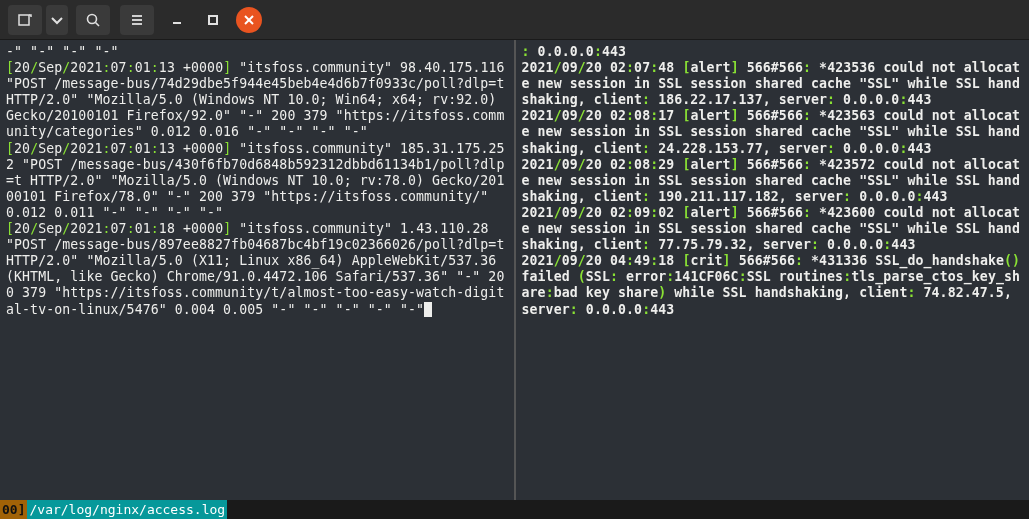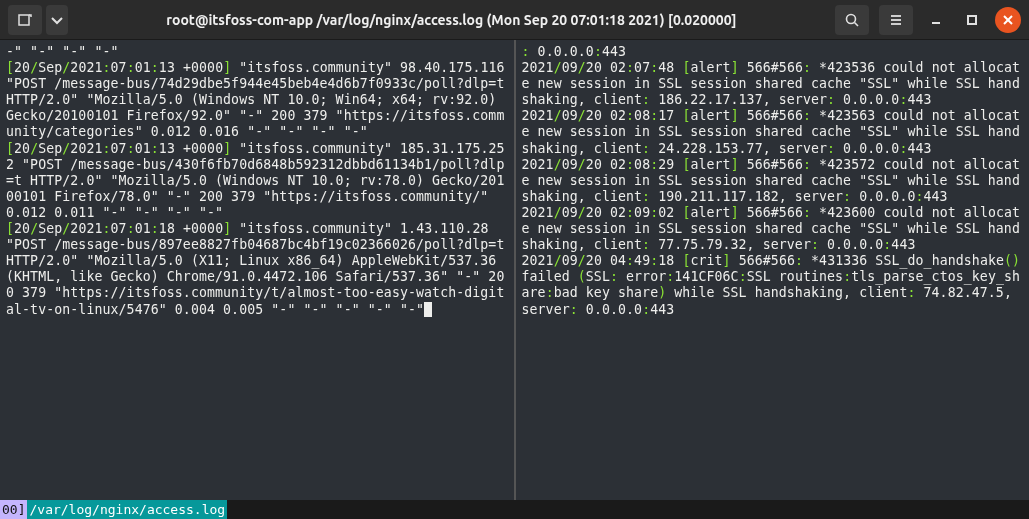--- a/index.html
+++ b/index.html
@@ -64,21 +64,21 @@
     flex: 1;
     padding: 4px 6px;
     overflow: hidden;
     line-height: 1.22;
     font-size: 13.2px;
     letter-spacing: 0.1px;
     white-space: pre-wrap;
     word-break: break-all;
     position: relative;
   }
-  .pane + .pane { border-left: 2px solid #555; }
+  .pane + .pane { border-left: 2px solid #555; font-weight: bold; }
   .c-gr { color: #8ae234; }
   .c-wh { color: #eeeeec; }
   .cursor {
     display: inline-block;
     width: 8px; height: 15px;
     background: #eeeeec;
     vertical-align: text-bottom;
   }
   .statusbar {
     display: flex;
@@ -90,42 +90,41 @@
     flex: 1;
     white-space: nowrap;
     overflow: hidden;
   }
   .sb-seg {
     display: inline-block;
     height: 100%;
     padding: 0 2px;
     font-family: "DejaVu Sans Mono", monospace;
   }
-  .sb-idx { background: #c4b5fd; color: #111; font-weight: normal; }
+  .sb-idx { background: #a16207; color: #111; font-weight: bold; }
   .sb-path { background: #06989a; color: #ffffff; }
   .sb-hint { background: #c4a000; color: #111; margin-top: 28px; }
 </style>
 </head>
 <body>
 
 <div class="titlebar">
   <div class="tb-left">
     <div class="tb-btn">
       <svg viewBox="0 0 16 16">
           <rect x="2" y="3" width="10" height="10" fill="none" stroke="#e0e0e0" stroke-width="1.5"></rect>
           <path d="M12 3 l2 0 l0 2" fill="none" stroke="#e0e0e0" stroke-width="1.5"></path>
         </svg>
     </div>
     <div class="tb-btn" style="width:22px">
       <svg viewBox="0 0 16 16">
           <path d="M3 6 L8 11 L13 6" fill="none" stroke="#e0e0e0" stroke-width="2"></path>
         </svg>
     </div>
   </div>
-  <div class="tb-title">root@itsfoss-com-app /var/log/nginx/access.log (Mon Sep 20 07:01:18 2021) [0.020000]</div>
   <div class="tb-right">
     <div class="tb-btn">
       <svg viewBox="0 0 16 16">
           <circle cx="7" cy="7" r="4.5" fill="none" stroke="#e0e0e0" stroke-width="1.6"></circle>
           <line x1="10.5" y1="10.5" x2="14" y2="14" stroke="#e0e0e0" stroke-width="1.6"></line>
         </svg>
     </div>
     <div class="tb-btn">
       <svg viewBox="0 0 16 16">
           <line x1="3" y1="4" x2="13" y2="4" stroke="#e0e0e0" stroke-width="1.8"></line>

